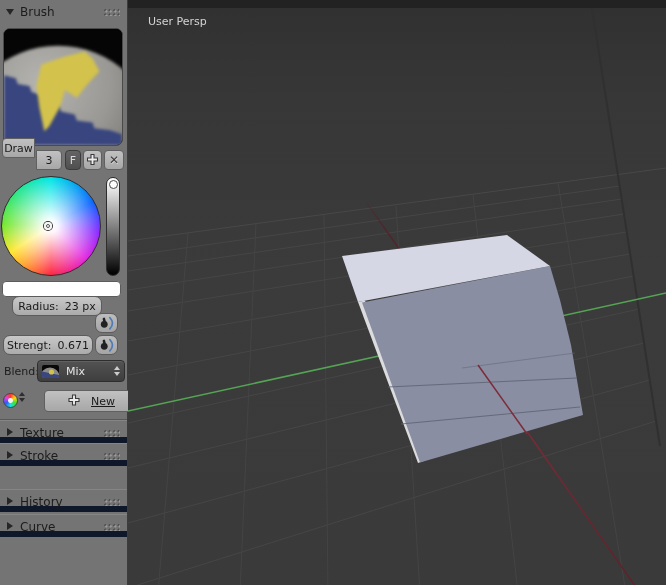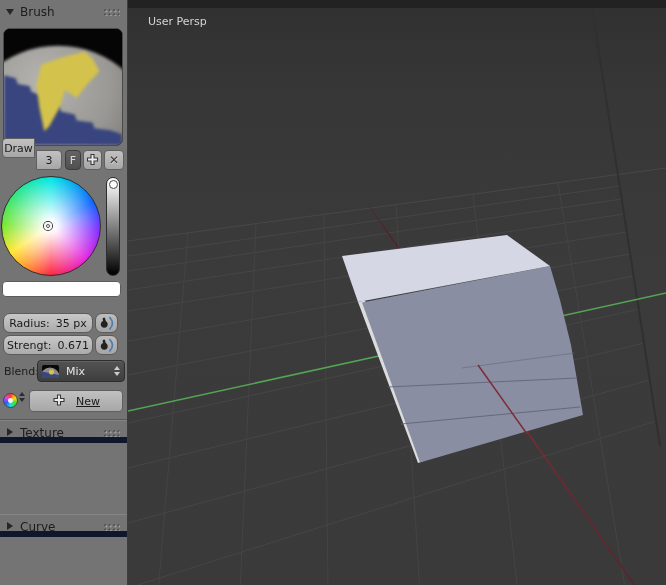--- a/index.html
+++ b/index.html
@@ -175,23 +175,23 @@
     </div>
 
     <div class="wheel">
       <span class="wheel-cursor"></span>
     </div>
     <div class="vslider">
       <span class="vslider-handle"></span>
     </div>
     <div class="swatch"></div>
 
-    <div class="slider" style="top:313px;">
+    <div class="slider" style="top:296px;margin-left:9px;">
       <span>Radius:</span>
-      <span>35 px</span>
+      <span>23 px</span>
     </div>
     <div class="pbtn" style="top:313px;">
       <svg viewBox="0 0 23 20">
         <circle cx="9" cy="11.5" r="3.8" fill="#222222"></circle>
         <rect x="7.6" y="4" width="2.8" height="6.5" rx="1.4" fill="#222222" transform="rotate(-14 9 7)"></rect>
         <path d="M15.2,4 C19,8 19,12.5 15.2,16.5" fill="none" stroke="#4d7ab8" stroke-width="1.8" stroke-linecap="round"></path>
       </svg>
     </div>
 
     <div class="slider" style="top:335px;">
@@ -221,36 +221,46 @@
         <span class="tri-up"></span>
           <span class="tri-dn"></span>
       </span>
     </div>
 
     <div class="palette-btn"></div>
     <span class="arrows dark db-arrows">
       <span class="tri-up"></span>
         <span class="tri-dn"></span>
     </span>
-    <div class="btn" style="left:29px; top:390px; width:94px; height:22px; line-height:21px;text-decoration:underline;">
+    <div class="btn" style="left:44px; top:390px; width:94px; height:22px; line-height:21px;text-decoration:underline;">
       <svg width="14" height="14" viewBox="0 0 14 14" style="vertical-align:-2px; margin-right:10px;">
         <path d="M5.5,2 h3 v3.5 h3.5 v3 h-3.5 v3.5 h-3 v-3.5 h-3.5 v-3 h3.5 Z" fill="#ededed" stroke="#3a3a3a" stroke-width="1.1"></path>
       </svg><span>New</span>
     </div>
 
     <div class="sep" style="top:419px;"></div>
 
     <div class="cpanel-row" style="top:420px;">
       <span class="caret-right"></span>
       <span class="panel-title">Texture</span>
       <span class="grip"></span>
     </div>
+    <div class="cpanel-row" style="top:443px;">
+      <span class="caret-right"></span>
+      <span class="panel-title">Stroke</span>
+      <span class="grip"></span>
+    </div>
     <div class="cpanel-row" style="top:466px;margin-top:48px;">
       <span class="caret-right"></span>
       <span class="panel-title">Curve</span>
+      <span class="grip"></span>
+    </div>
+    <div class="cpanel-row" style="top:489px;">
+      <span class="caret-right"></span>
+      <span class="panel-title">History</span>
       <span class="grip"></span>
     </div>
   </div>
 
   <div class="viewport">
     <svg class="scene" viewBox="0 0 538 585">
       <defs>
         <linearGradient id="gRed" gradientUnits="userSpaceOnUse" x1="239" y1="195" x2="512" y2="585">
           <stop offset="0" stop-color="#542128" stop-opacity="0.25"></stop>
           <stop offset="0.08" stop-color="#542128" stop-opacity="0.9"></stop>

